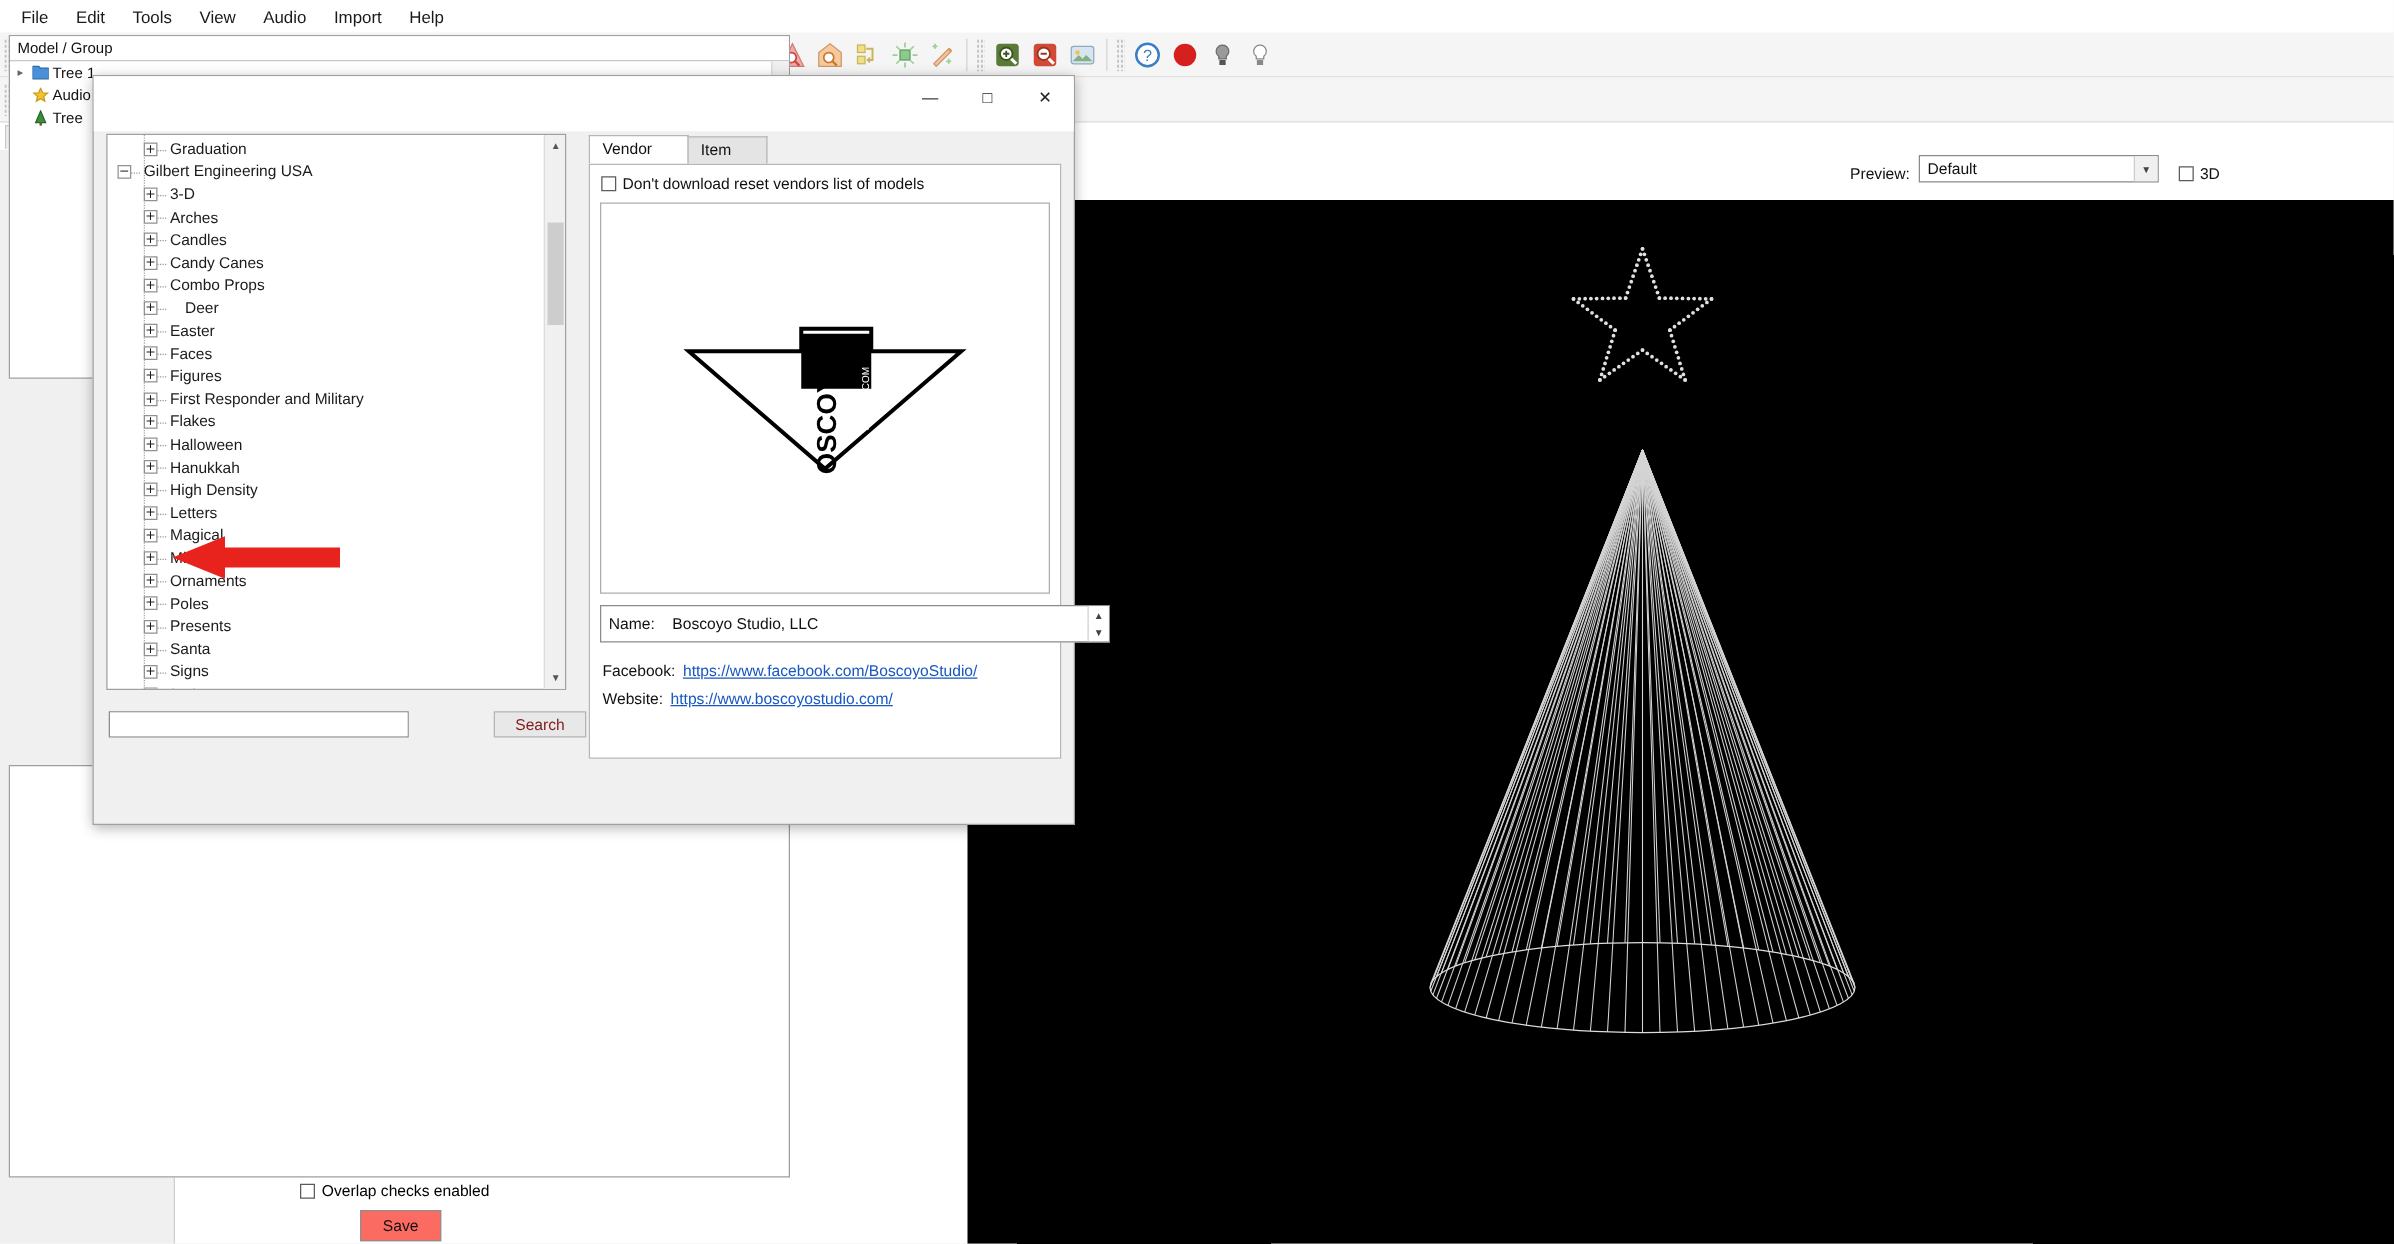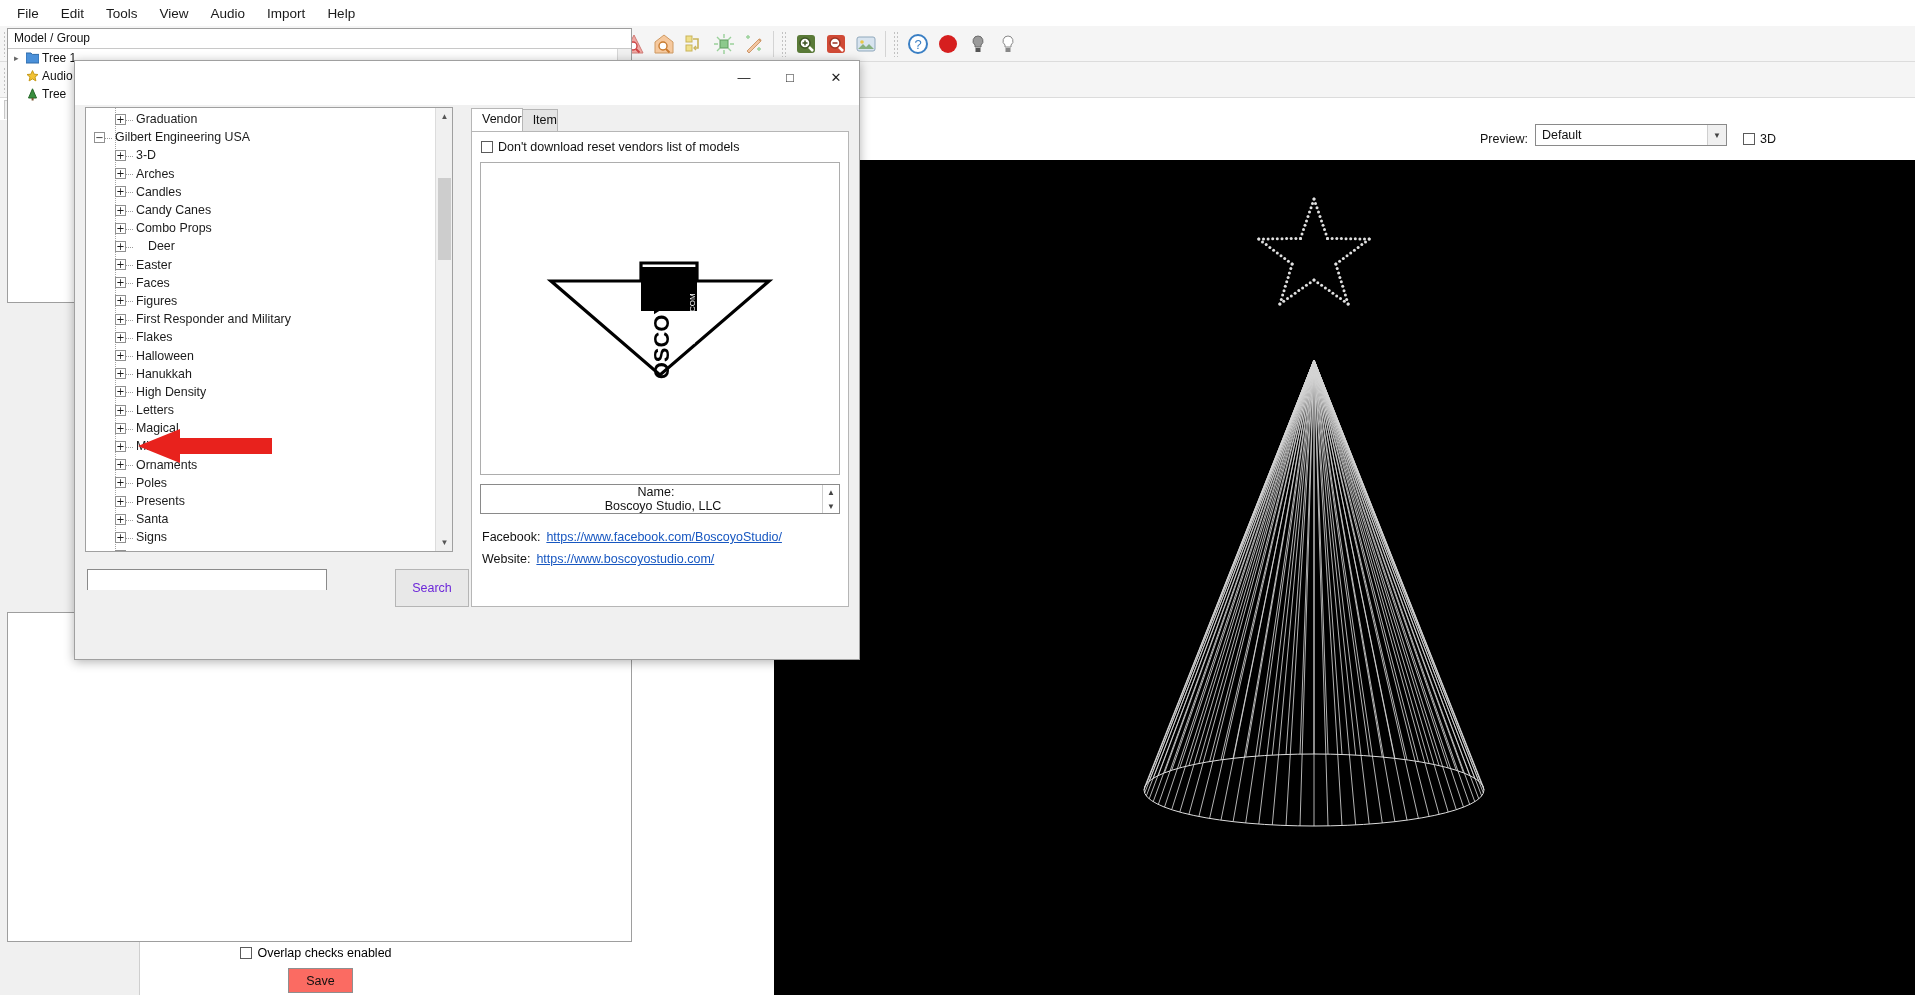--- a/index.html
+++ b/index.html
@@ -157,49 +157,49 @@
   }
   .ts-thumb {
     position:absolute; left:2px; width:13px; background:#cdcdcd;
   }
 
   .search-input {
     position:absolute; left:12px; top:508px; width:240px; height:21px;
     background:#fff; border:1px solid #8a8a8a;
   }
   .search-btn {
-    position:absolute; left:320px; top:508px; width:74px; height:38px;
+    position:absolute; left:320px; top:508px; width:74px; height:21px;
     background:#e8e8e8; border:1px solid #b5b5b5;
     display:flex; align-items:center; justify-content:center;
-    font-size:12.5px; color:#6d28d9;
+    font-size:12.5px; color:#7f1d1d;
   }
 
   .right-pane { position:absolute; left:396px; top:46px; width:378px; height:500px; }
   .tabs { display:flex; align-items:flex-end; height:24px; }
   .tab {
-    padding:3px 0 4px 10px; font-size:12.5px; color:#111;
+    padding:3px 28px 4px 10px; font-size:12.5px; color:#111;
     border:1px solid #b6b6b6; border-bottom:none; background:#e4e4e4;
     margin-right:-1px;
   }
   .tab.active { background:#ffffff; padding-bottom:5px; }
   .tabcontent {
     border:1px solid #b6b6b6; background:#ffffff;
     width:378px; height:476px; padding:8px 9px; position:relative;
   }
   .nodl { display:flex; align-items:center; font-size:12.5px; color:#111; }
   .logo-box {
     position:absolute; left:8px; top:30px; width:360px; height:313px;
     background:#ffffff; border:1px solid #adadad;
     display:flex; align-items:center; justify-content:center;
   }
   .name-box {
-    position:absolute; left:8px; top:352px; width:360px; height:30px;
+    position:absolute; left:8px; top:352px; width:408px; height:30px;
     background:#ffffff; border:1px solid #8a8a8a;
     display:flex; align-items:center; padding-left:6px;
-    font-size:12.5px; color:#111;flex-direction:column;
+    font-size:12.5px; color:#111;
   }
   .name-box .spin {
     position:absolute; right:0; top:0; width:17px; height:28px;
     display:flex; flex-direction:column;
   }
   .name-box .spin div {
     flex:1; display:flex; align-items:center; justify-content:center;
     font-size:8px; color:#444; background:#fff; border-left:1px solid #cfcfcf;
   }
   .linkrow {

